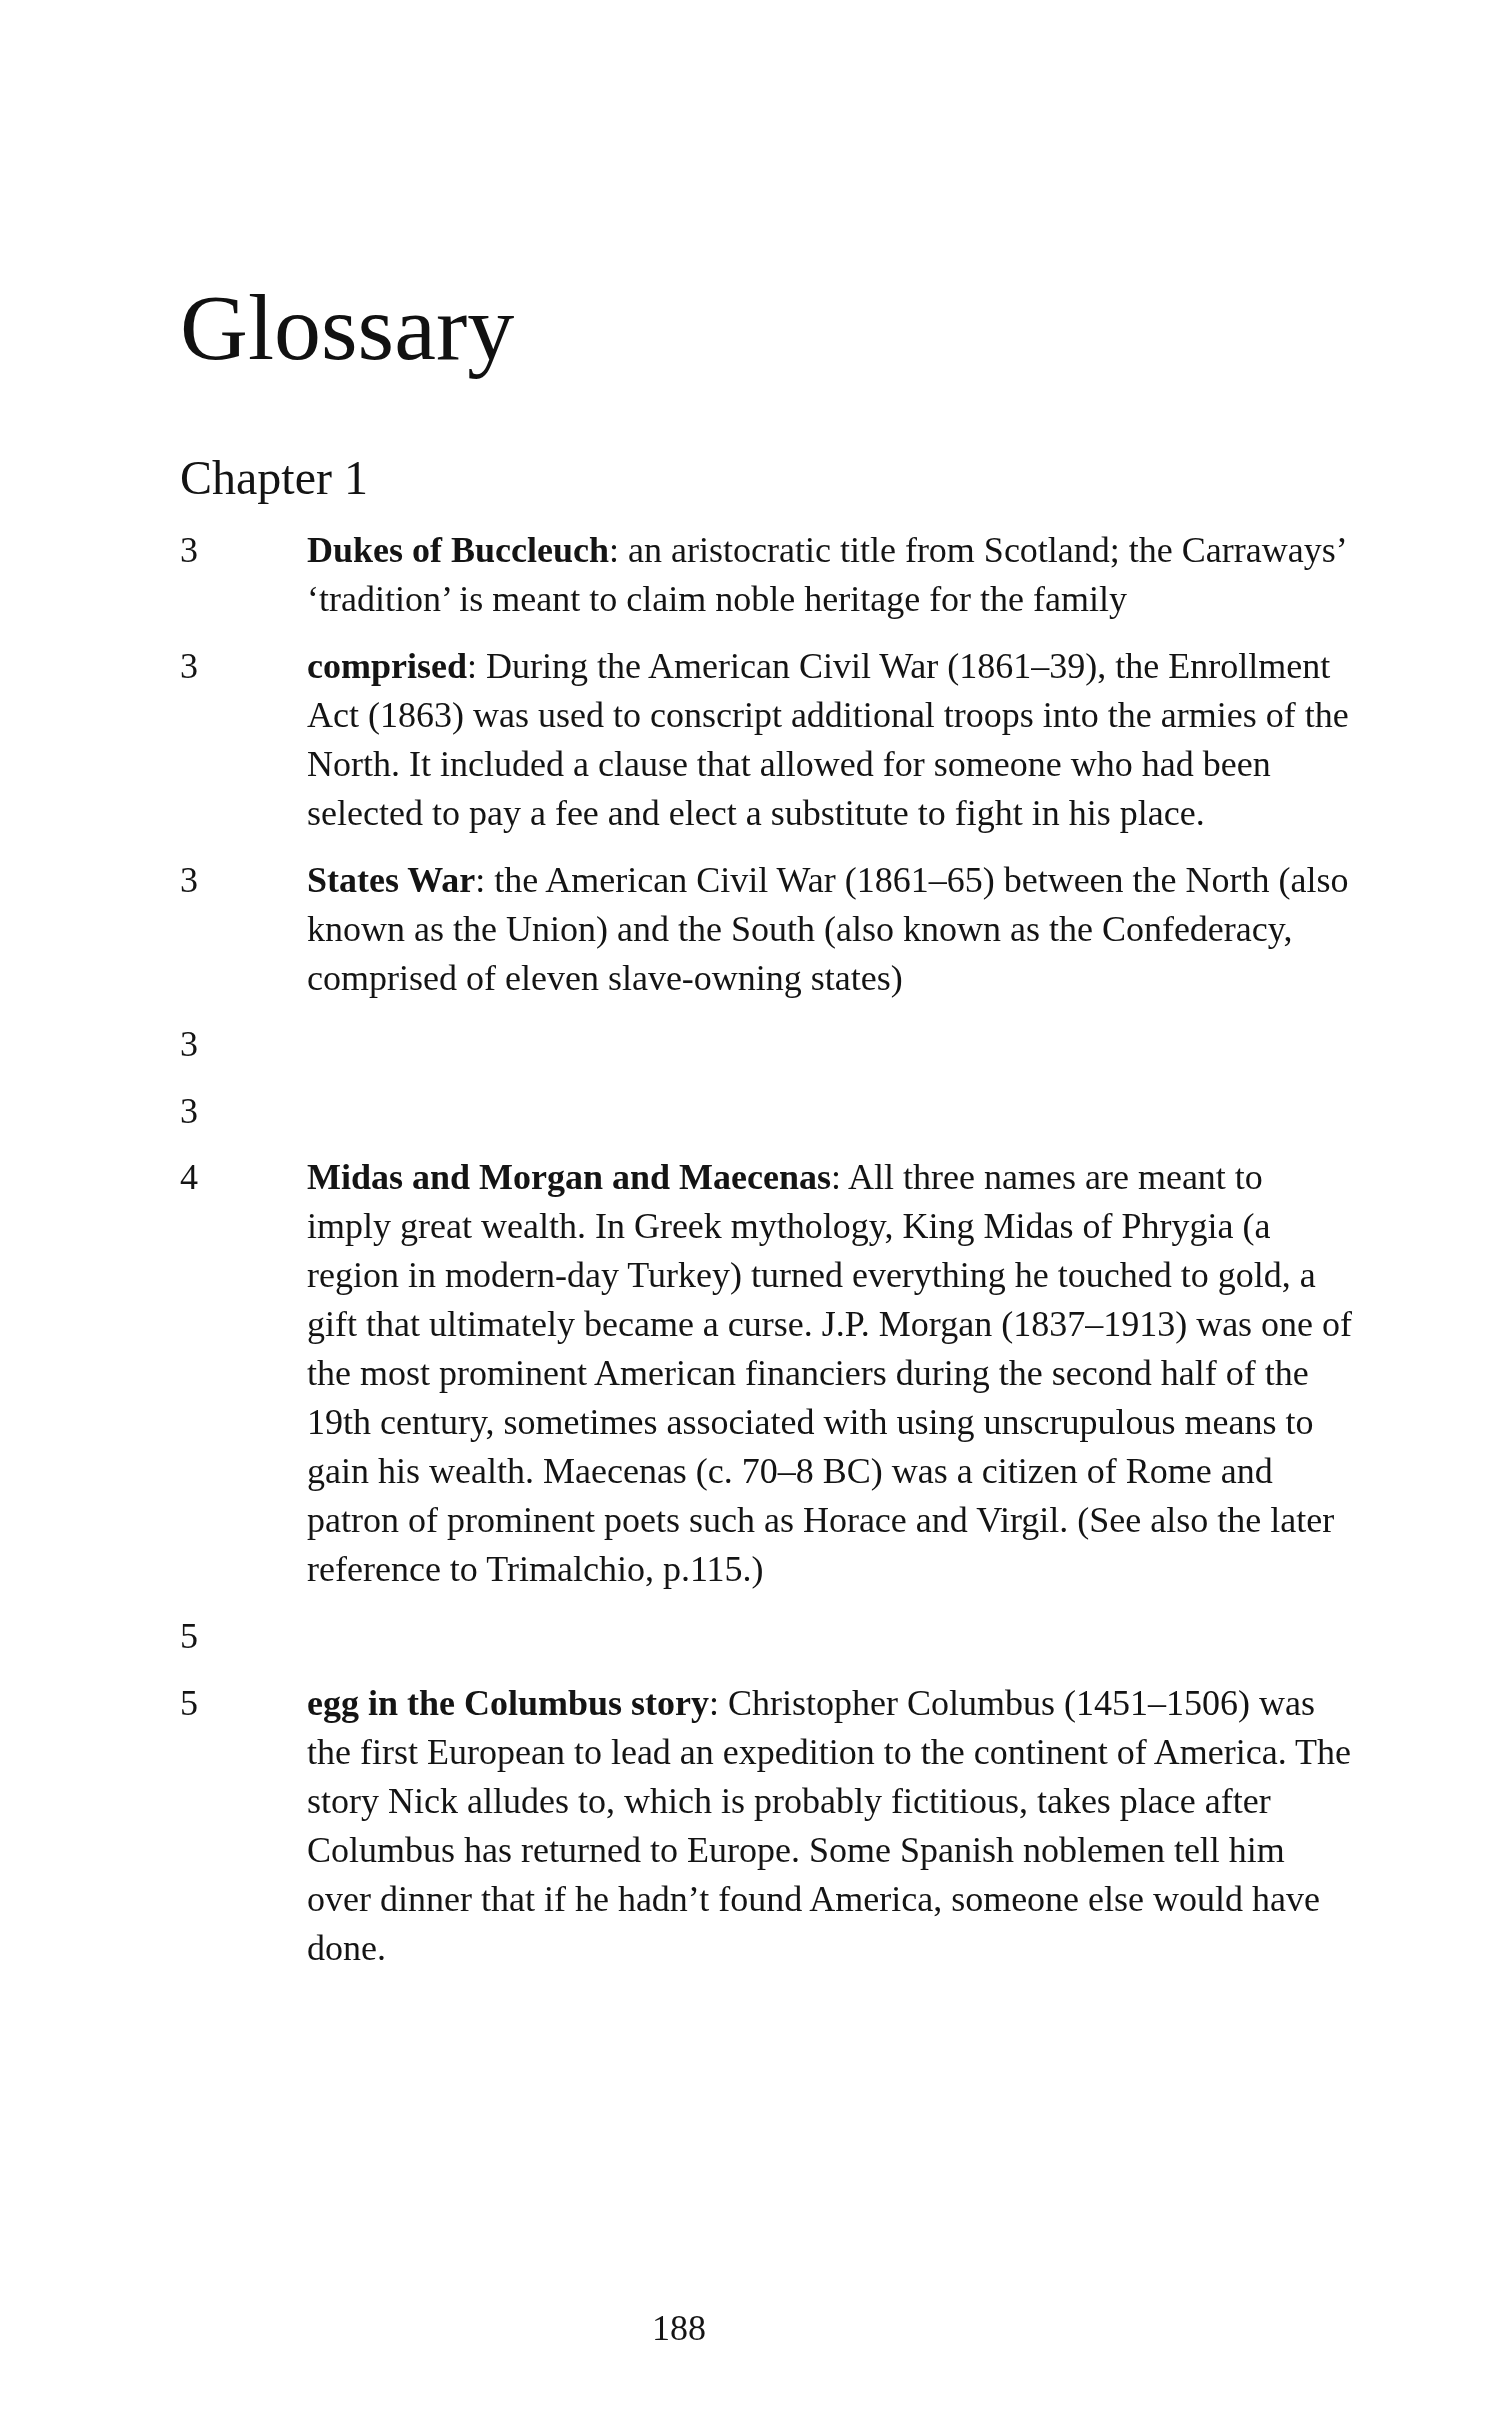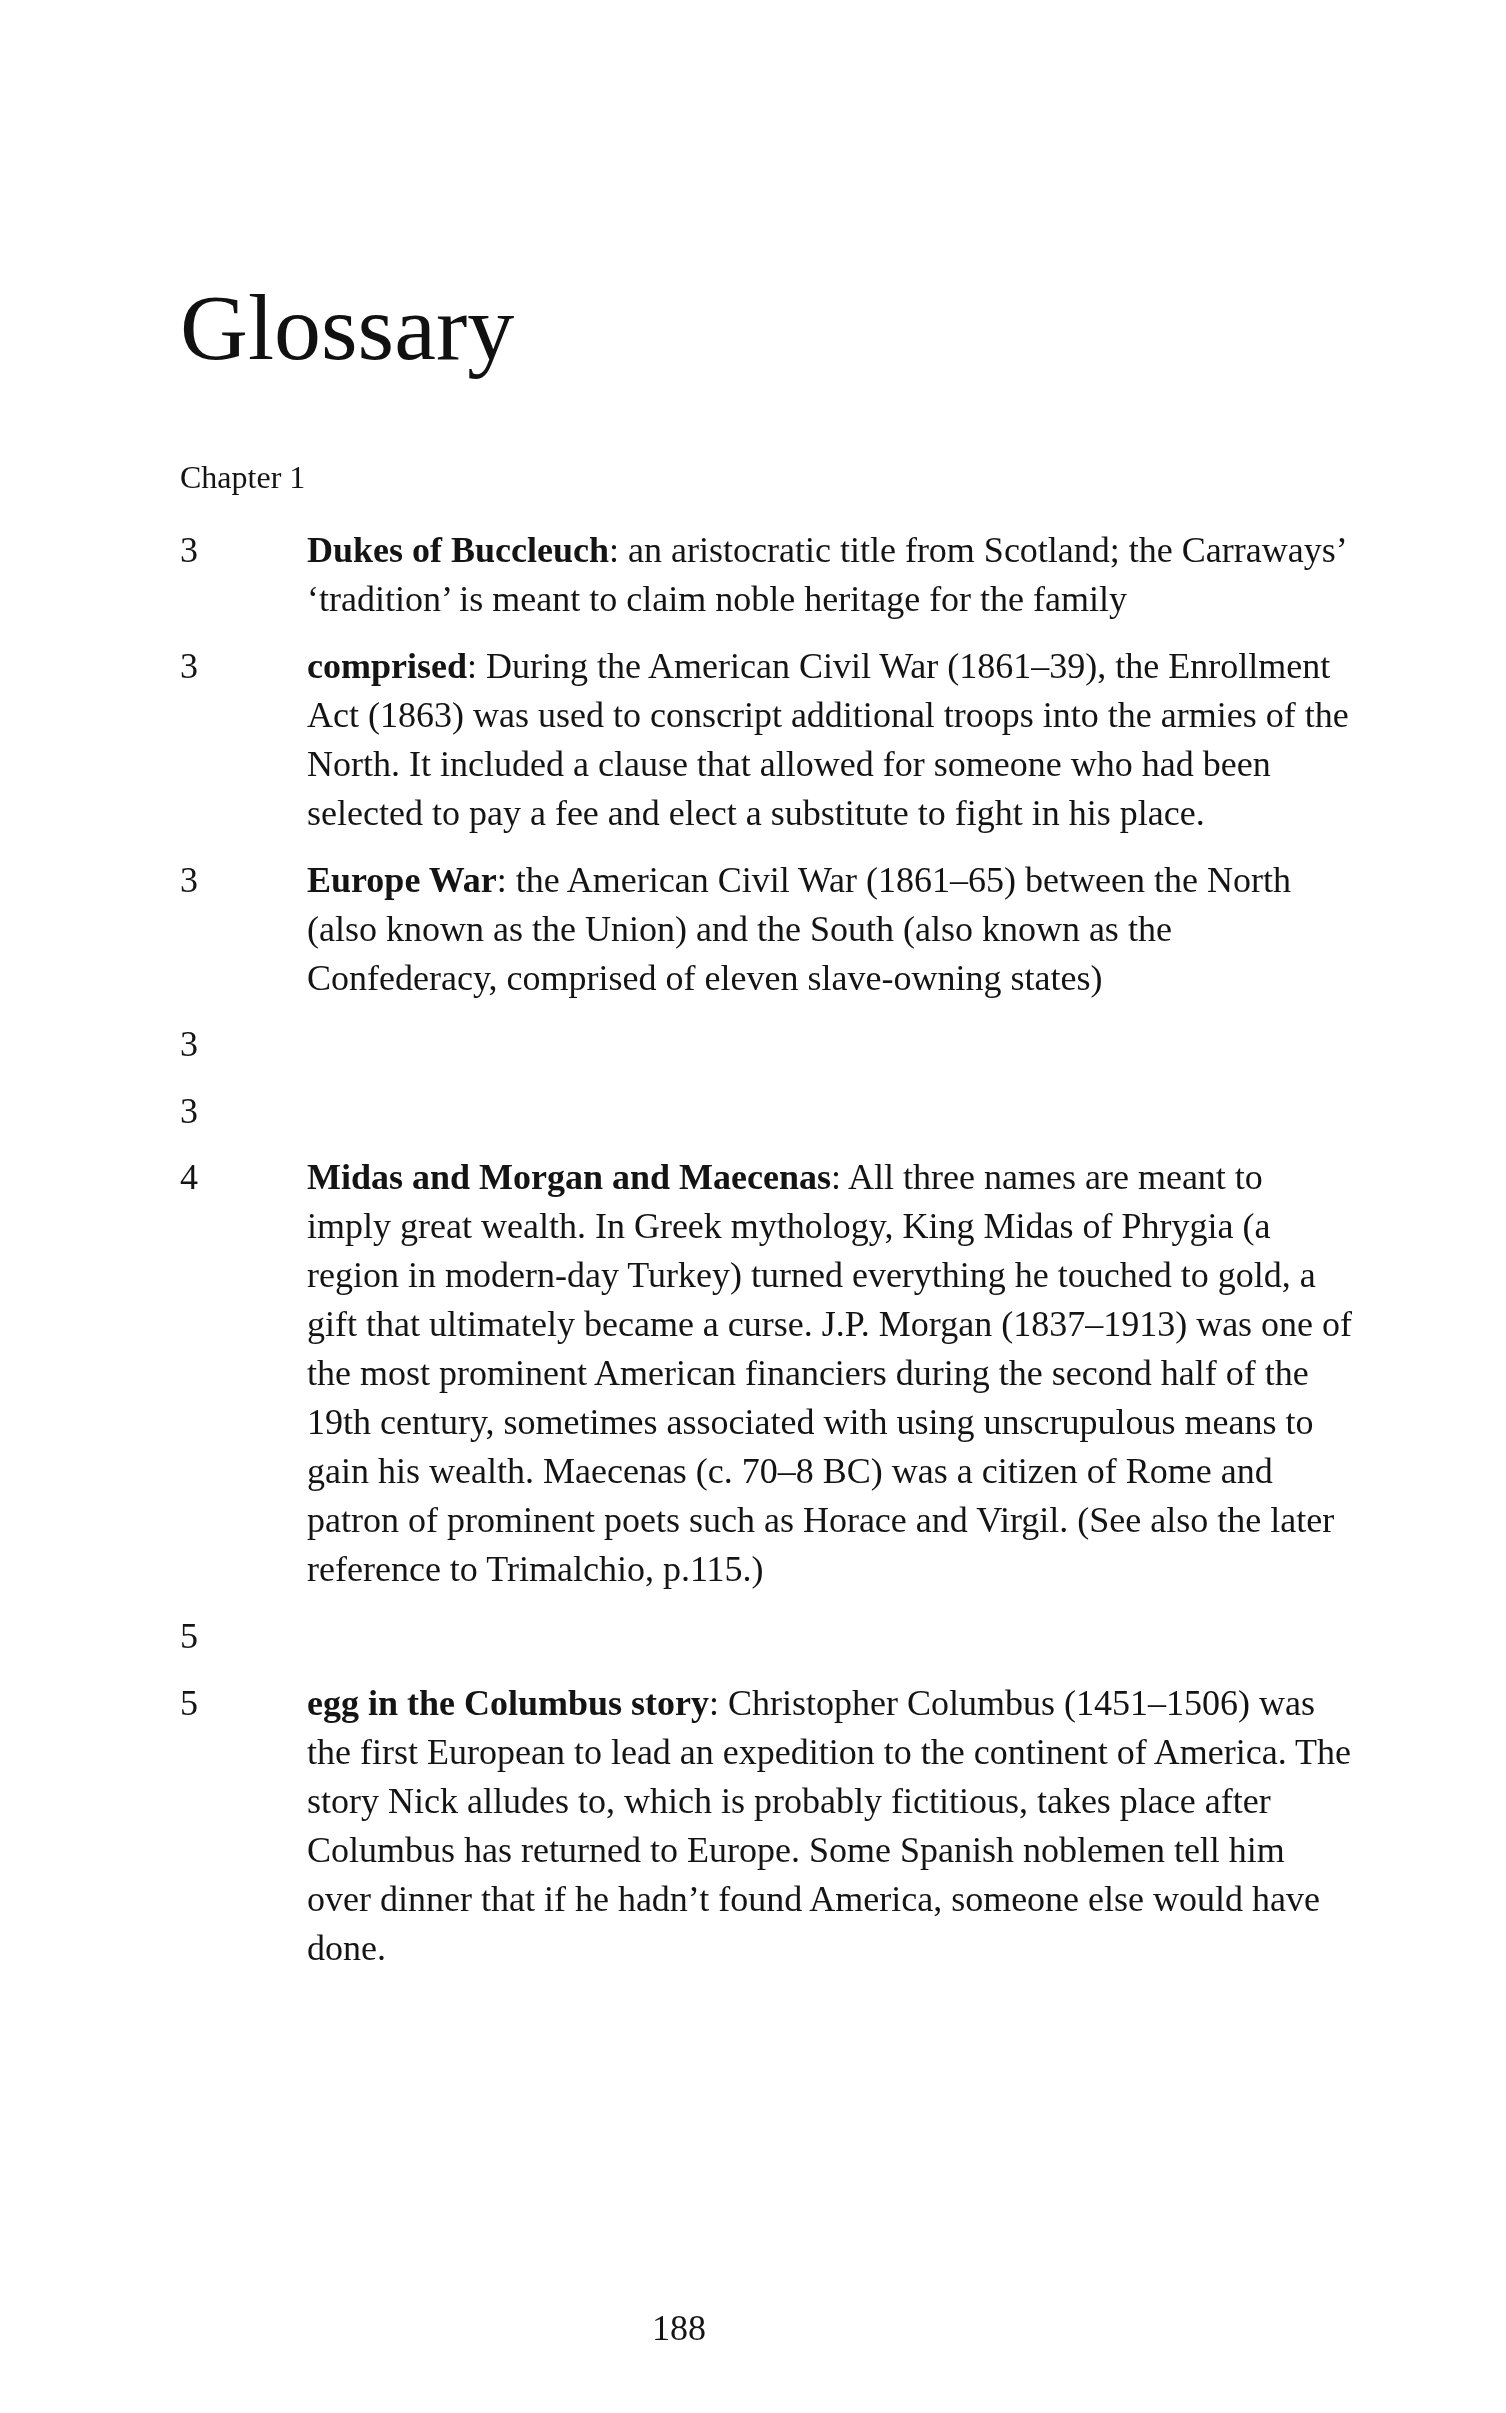--- a/index.html
+++ b/index.html
@@ -16,21 +16,21 @@
     margin-top: 12px;
   }
   .doc-title {
     font-size: 94px;
     font-weight: 400;
     line-height: 1.1;
     margin-bottom: 74px;
     color: #111111;
   }
   .chapter-heading {
-    font-size: 32px;
+    font-size: 48px;
     line-height: 49px;
     margin-bottom: 24px;
   }
   .entries { display: block; }
   .entry {
     display: grid;
     grid-template-columns: 127px 1fr;
     font-size: 36px;
     line-height: 49px;
     margin-bottom: 17.6px;
@@ -64,21 +64,21 @@
       <div class="entry-text"><span class="term">Dukes of Buccleuch</span><span>: an aristocratic title from Scotland; the Carraways’ ‘tradition’ is meant to claim noble heritage for the family</span></div>
     </div>
 
     <div class="entry">
       <div class="entry-page">3</div>
       <div class="entry-text"><span class="term">comprised</span><span>: During the American Civil War (1861–39), the Enrollment Act (1863) was used to conscript additional troops into the armies of the North. It included a clause that allowed for someone who had been selected to pay a fee and elect a substitute to fight in his place.</span></div>
     </div>
 
     <div class="entry">
       <div class="entry-page">3</div>
-      <div class="entry-text"><span class="term">Europe War</span><span>: the American Civil War (1861–65) between the North (also known as the Union) and the South (also known as the Confederacy, comprised of eleven slave-owning states)</span></div>
+      <div class="entry-text"><span class="term">States War</span><span>: the American Civil War (1861–65) between the North (also known as the Union) and the South (also known as the Confederacy, comprised of eleven slave-owning states)</span></div>
     </div>
 
     <div class="entry">
       <div class="entry-page">3</div>
     </div>
 
     <div class="entry">
       <div class="entry-page">3</div>
     </div>
 

